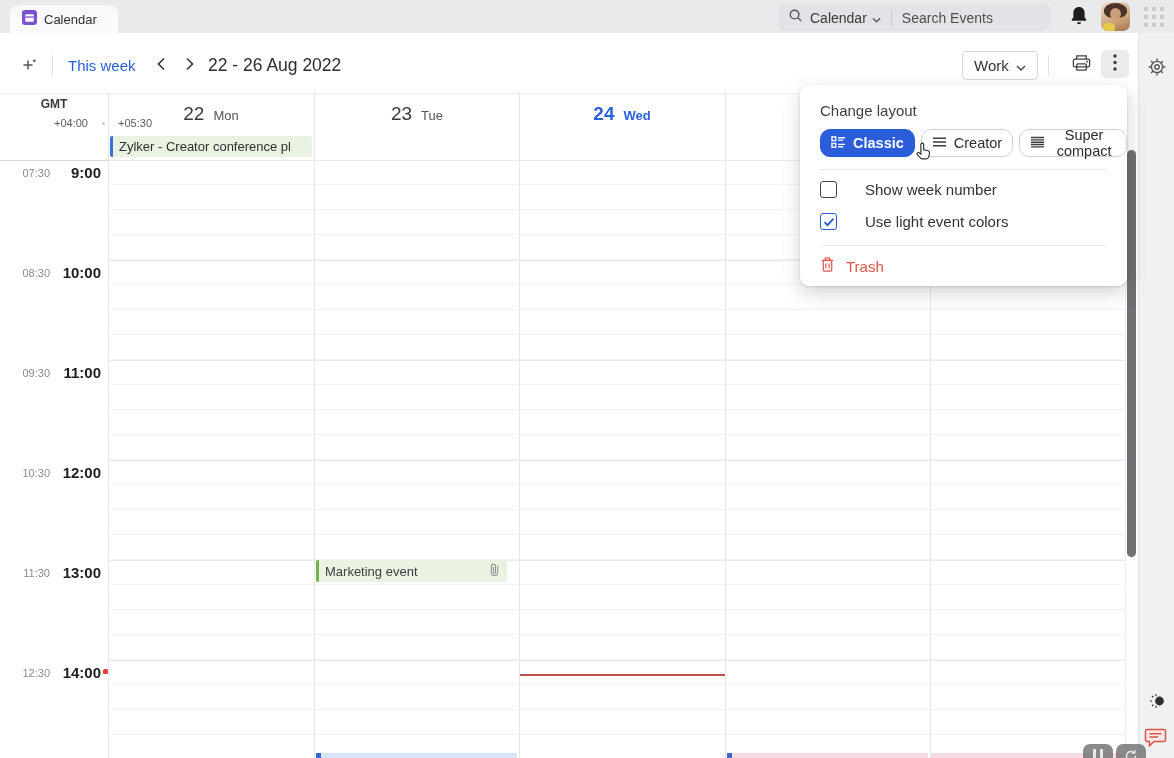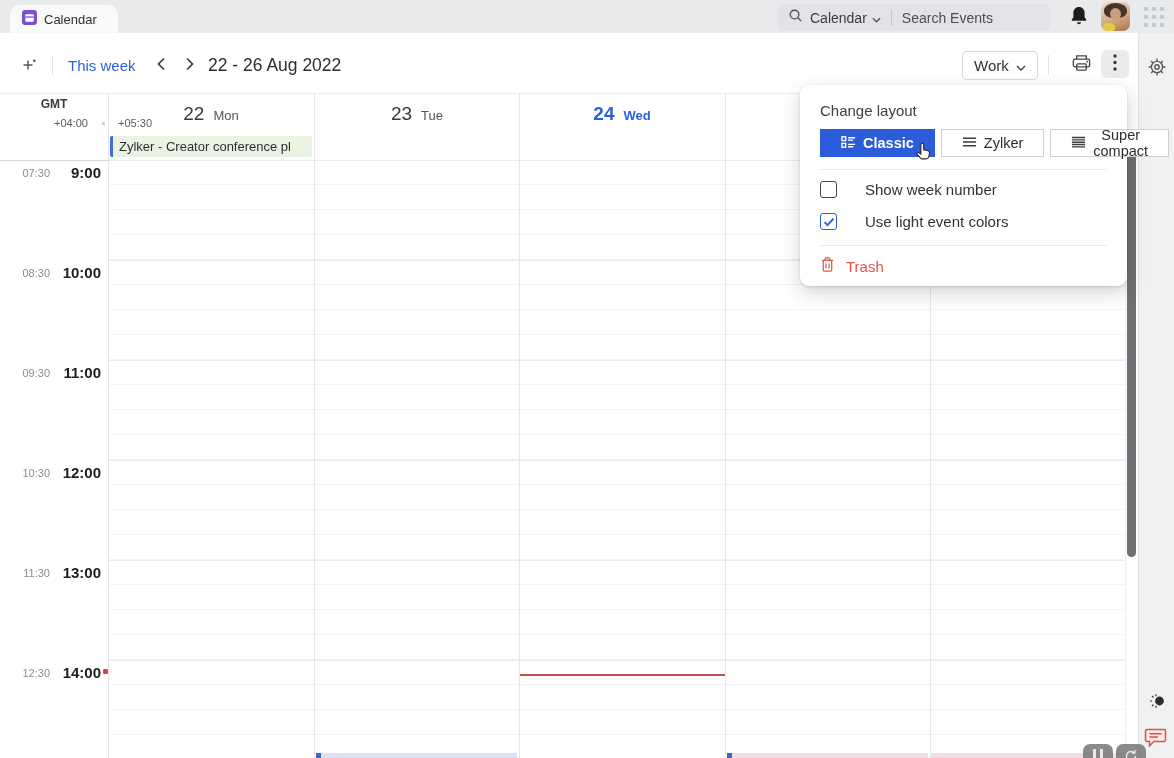--- a/index.html
+++ b/index.html
@@ -86,22 +86,22 @@
   .bchip.pink { background:#f6dbe5; }
 
   .sb-track { position:absolute; left:1125px; top:93px; width:13px; height:665px; background:#fdfdfd; border-left:1px solid #efefef; }
   .sb-thumb { position:absolute; left:1127px; top:150px; width:9px; height:407px; background:#6f7073; border-radius:5px; }
 
   
   .popup { position:absolute; left:800px; top:85px; width:327px; height:201px; background:#fff; border-radius:9px;
            box-shadow:0 1px 3px rgba(0,0,0,.13), 0 7px 20px rgba(0,0,0,.17); z-index:50; }
   .pp-title { position:absolute; left:20px; top:17px; font-size:15px; color:#3f3f3f; }
   .pp-opts { position:absolute; left:20px; top:44px; display:flex; gap:6px; }
-  .opt-btn { height:28px; display:inline-flex; align-items:center; gap:7px; padding:0 20px;
-             border:1px solid #cfd0d2; border-radius:0; background:#fff; font-size:14.5px; color:#2d2d2d; }
+  .opt-btn { height:28px; display:inline-flex; align-items:center; gap:7px; padding:0 10px;
+             border:1px solid #cfd0d2; border-radius:10px; background:#fff; font-size:14.5px; color:#2d2d2d; }
   .opt-btn.selected { background:#2b5cda; border-color:#2b5cda; color:#fff; font-weight:600; }
   .pp-div { position:absolute; left:20px; width:287px; height:1px; background:#ececee; }
   .pp-row { position:absolute; left:20px; display:flex; align-items:center; }
   .cbox { width:17px; height:17px; border:1.6px solid #454545; border-radius:3px; background:#fff;
           display:flex; align-items:center; justify-content:center; }
   .cbox.checked { border-color:#2b5cda; }
   .cb-label { font-size:15px; color:#323232; margin-left:28px; }
   .trash-label { font-size:15px; color:#e0564b; margin-left:11px; }
 
   .cursor { position:absolute; left:913px; top:141px; z-index:60; }
@@ -288,20 +288,29 @@
   <div class="t-pri" style="top:264px">10:00</div>
   <div class="t-sec" style="top:367px">09:30</div>
   <div class="t-pri" style="top:364px">11:00</div>
   <div class="t-sec" style="top:467px">10:30</div>
   <div class="t-pri" style="top:464px">12:00</div>
   <div class="t-sec" style="top:567px">11:30</div>
   <div class="t-pri" style="top:564px">13:00</div>
   <div class="t-sec" style="top:667px">12:30</div>
   <div class="t-pri" style="top:664px">14:00</div>
 
+  <div class="mkt-chip">
+    <span>Marketing event</span>
+    <span class="sp"></span>
+    <span>
+      <svg width="11" height="15" viewBox="0 0 12 16">
+          <path d="M9.5 4v7a3.5 3.5 0 0 1-7 0V4.5a2.3 2.3 0 0 1 4.6 0V11a1.2 1.2 0 0 1-2.4 0V5" fill="none" stroke="#8a8a8a" stroke-width="1.1"></path>
+        </svg>
+    </span>
+  </div>
   <div class="now-dot"></div>
   <div class="now-line"></div>
 
   <div class="bchip blue" style="left:316px;width:201px">
       <span class="m"></span>
     </div>
   <div class="bchip pink" style="left:727px;width:201px">
       <span class="m"></span>
     </div>
   <div class="bchip pink" style="left:931px;width:193px"></div>
@@ -323,21 +332,21 @@
             </svg>
         </span>
         <span>Classic</span>
       </button>
       <button class="opt-btn">
         <span>
           <svg width="15" height="12" viewBox="0 0 16 12">
               <path d="M1 2h14M1 6h14M1 10h14" stroke="#3d3d3d" stroke-width="1.6"></path>
             </svg>
         </span>
-        <span>Zylker</span>
+        <span>Creator</span>
       </button>
       <button class="opt-btn">
         <span>
           <svg width="15" height="12" viewBox="0 0 16 12">
               <path d="M1 1.2h14M1 3.7h14M1 6.2h14M1 8.7h14M1 11.2h14" stroke="#3d3d3d" stroke-width="1.5"></path>
             </svg>
         </span>
         <span>Super compact</span>
       </button>
     </div>

